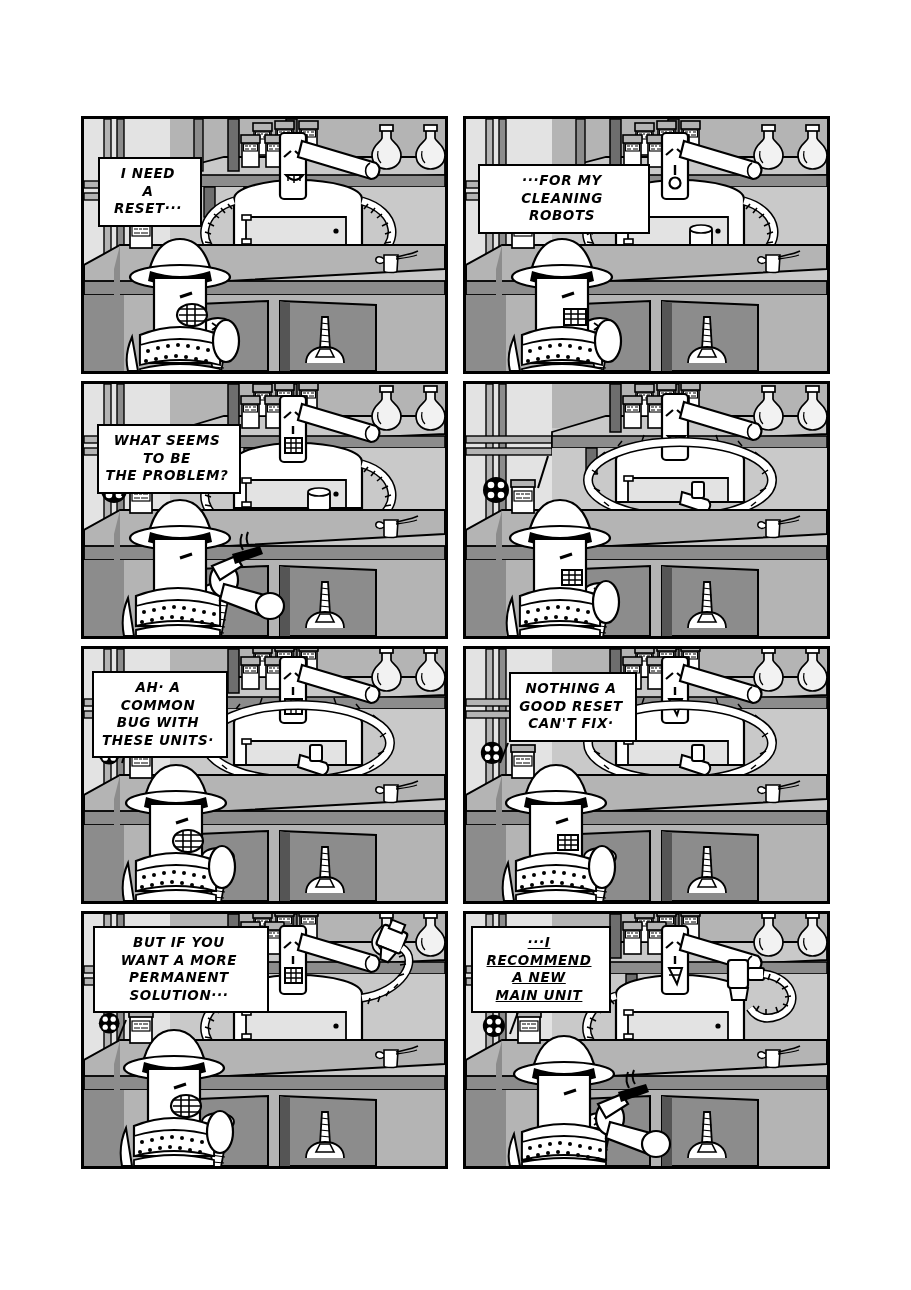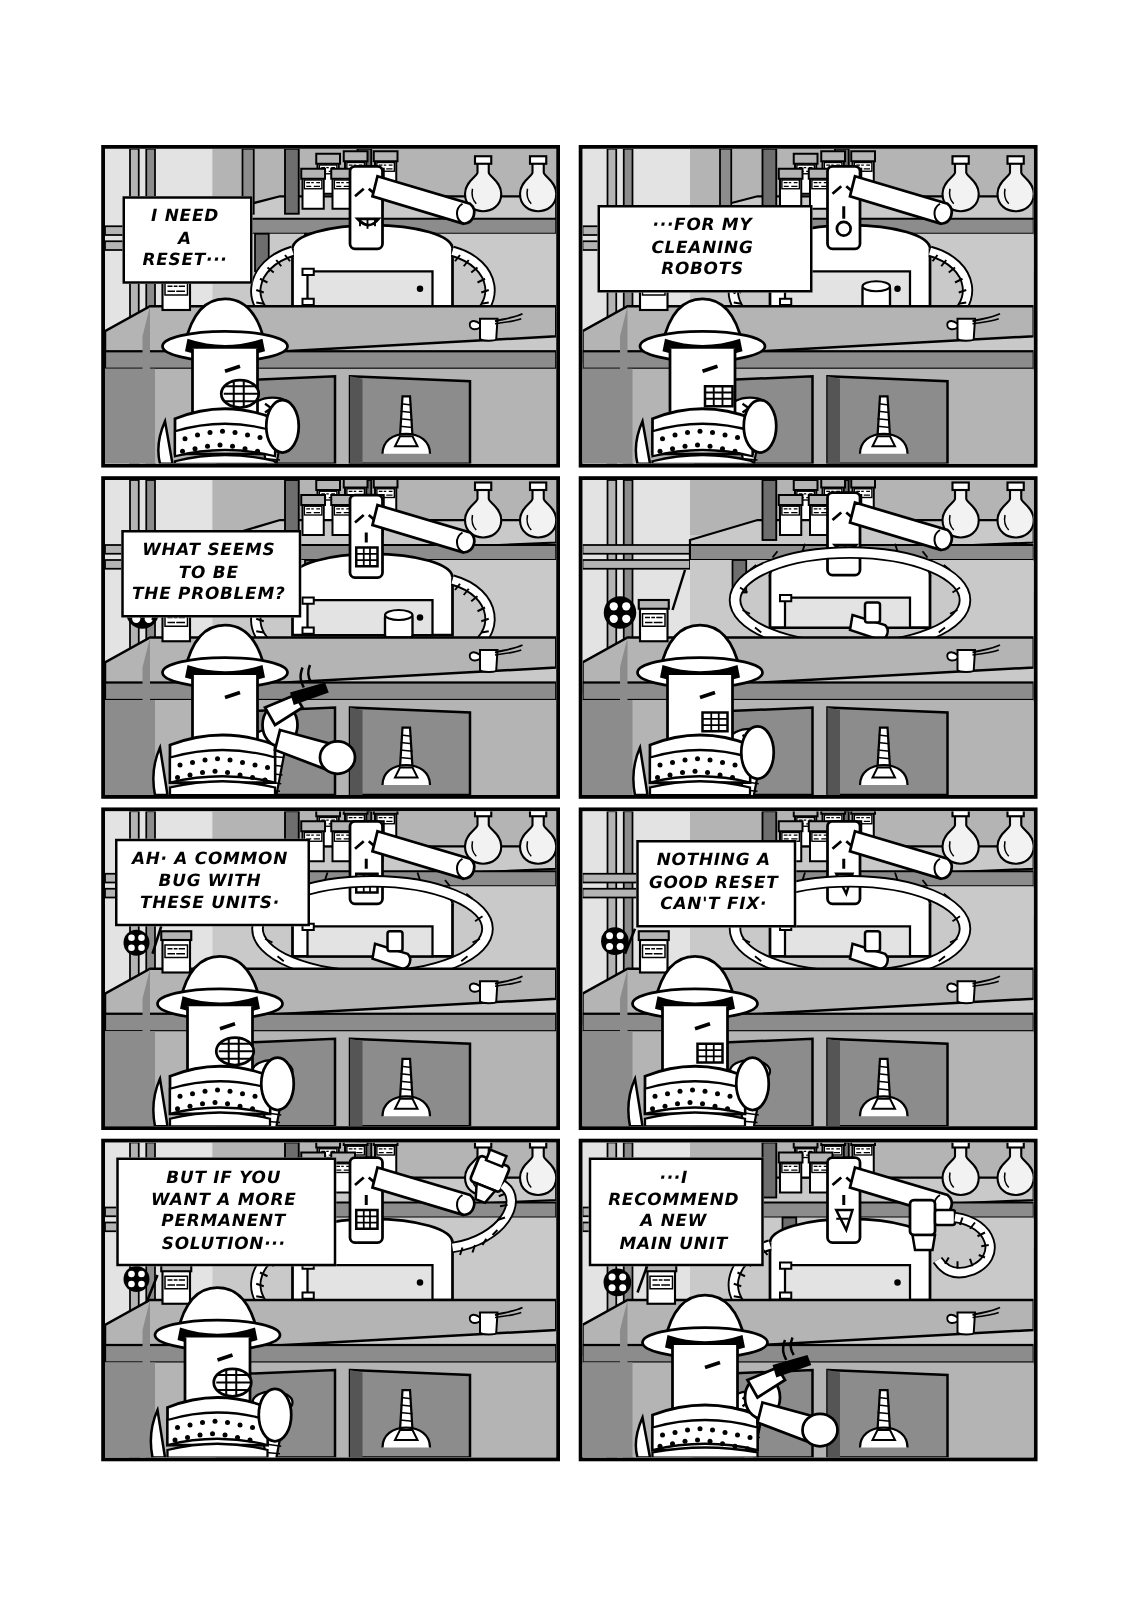--- a/index.html
+++ b/index.html
@@ -629,21 +629,21 @@
             <path d="M52 246 q40 -10 80 0 v6 h-80z" fill="#fff" stroke="#000" stroke-width="1.8"></path>
           </g>
           <g transform="translate(14,94) scale(0.8)">
               <use href="#outlet"></use>
             </g>
         </svg>
       </div>
       <svg class="panel-inner" viewBox="0 0 361 252" preserveAspectRatio="none" style="z-index:38">
         <path d="M45 92 L38 114" stroke="#000" stroke-width="2" fill="none"></path>
       </svg>
-      <div class="bubble b5" style="width: 156px;">AH· A COMMON
+      <div class="bubble b5" style="width: 136px;">AH· A COMMON
 BUG WITH
 THESE UNITS·</div>
     </div>
 
     <div class="panel">
       <div class="panel-inner">
         <svg viewBox="0 0 361 252" preserveAspectRatio="none">
           <rect x="0" y="0" width="361" height="252" fill="#c9c9c9"></rect>
           <rect x="0" y="0" width="86" height="252" fill="#e3e3e3"></rect>
           <rect x="20" y="0" width="7" height="252" fill="#b4b4b4" stroke="#000" stroke-width="1.4"></rect>
@@ -941,19 +941,19 @@
             <path d="M56 248 q42 -8 84 0 v4 h-84z" fill="#fff" stroke="#000" stroke-width="1.8"></path>
           </g>
           <g transform="translate(16,100) scale(0.85)">
               <use href="#outlet"></use>
             </g>
         </svg>
       </div>
       <svg class="panel-inner" viewBox="0 0 361 252" preserveAspectRatio="none" style="z-index:38">
         <path d="M52 98 L44 120" stroke="#000" stroke-width="2" fill="none"></path>
       </svg>
-      <div class="bubble b8" style="width: 140px;">···I RECOMMEND
+      <div class="bubble b8" style="width: 140px; text-decoration: underline;">···I RECOMMEND
 A NEW
 MAIN UNIT</div>
     </div>
 
   </div>
 </div>
 
 </body></html>

